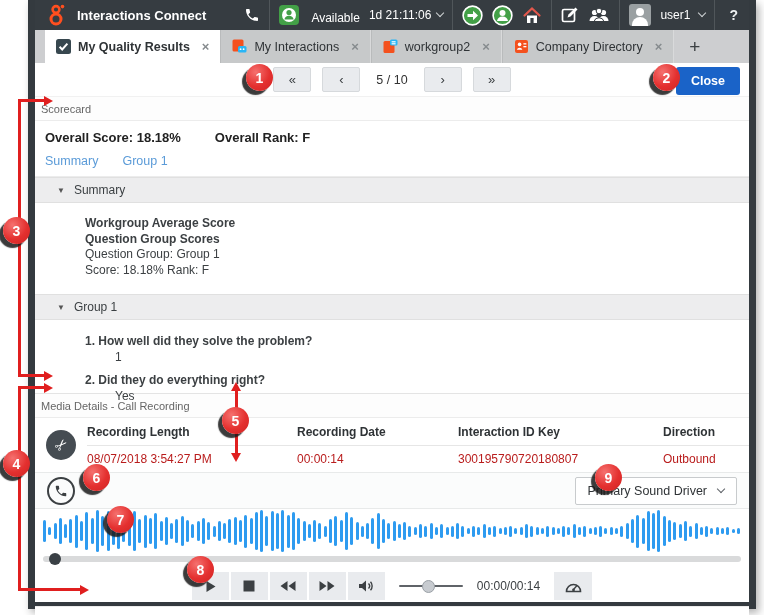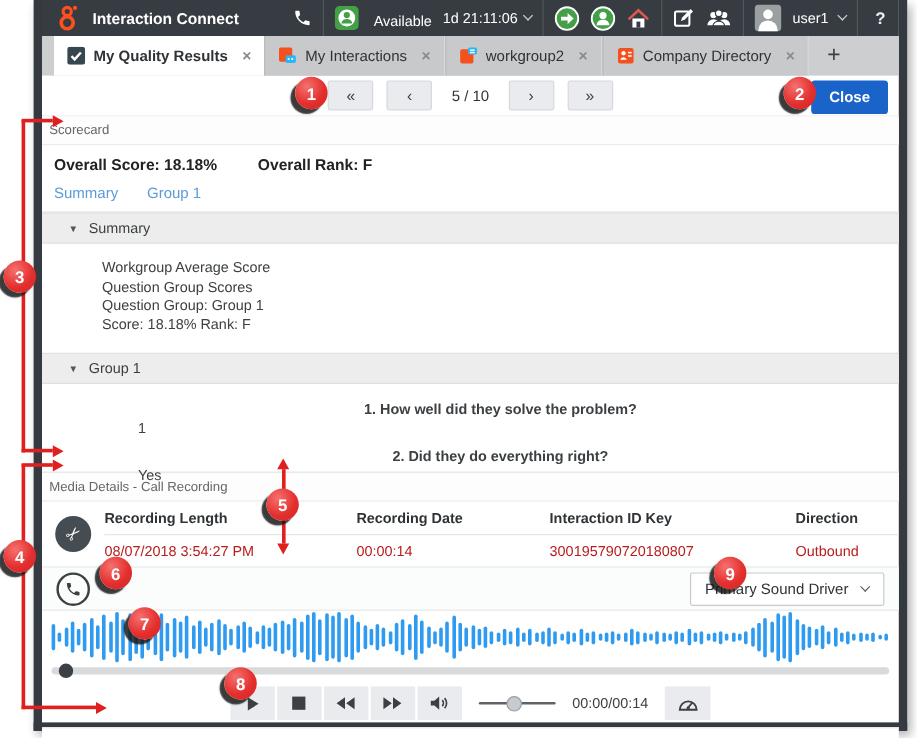--- a/index.html
+++ b/index.html
@@ -51,23 +51,23 @@
 
   
   .sec-label { font-size: 11px; color: #666; padding: 6px 0 5px 6px; background: #fdfdfd; border-bottom: 1px solid #ececec; }
   .score-row { display: flex; gap: 34px; padding: 9px 0 2px 10px; font-size: 13px; font-weight: bold; color: #222; }
   .links-row { display: flex; gap: 24px; padding: 7px 0 8px 10px; font-size: 12.5px; border-bottom: 1px solid #ececec; }
   .links-row a { color: #5b9bd8; text-decoration: none; }
   .acc-header { display: flex; align-items: center; gap: 9px; background: #ededee; border-top: 1px solid #e0e0e0;
                 border-bottom: 1px solid #e0e0e0; padding: 6px 0 6px 22px; font-size: 12px; color: #3a3f42; height: 26px; }
   .acc-caret { font-size: 8px; color: #555; }
   .summary-body { padding: 13px 0 0 50px; font-size: 12px; color: #3c4043; line-height: 15.5px; height: 91px; }
-  .sum-bold { font-weight: normal; }
+  .sum-bold { font-weight: bold; }
   .group-body { padding: 14px 0 0 50px; font-size: 12px; color: #3c4043; height: 73px; }
-  .q { font-weight: bold; text-align: center; }
+  .q { font-weight: bold; }
   .ans { padding: 2px 0 9px 30px; }
 
   
   .media-label { border-top: 1px solid #e4e4e4; }
   .media-table { display: flex; align-items: center; padding: 2px 0; height: 54px; }
   .rec-iconcell { width: 52px; display: flex; justify-content: center; flex: 0 0 auto; }
   .rec-circle { width: 30px; height: 30px; border-radius: 50%; background: #454c52; color: #fff;
                 display: flex; align-items: center; justify-content: center; font-size: 15px; }
   .rec-circle span { transform: rotate(-45deg); display: inline-block; }
   .media-cols { flex: 1; }
@@ -120,21 +120,21 @@
   <div class="window">
 
     <header class="topbar">
       <span class="tb-ic">
         <svg width="20" height="22" viewBox="0 0 20 22">
             <circle cx="9" cy="15" r="5" fill="none" stroke="#ff4f1f" stroke-width="3"></circle>
             <circle cx="9" cy="5.5" r="3.4" fill="none" stroke="#ff4f1f" stroke-width="2.6"></circle>
             <circle cx="15.5" cy="2.6" r="1.8" fill="#ff4f1f"></circle>
           </svg>
       </span>
-      <span class="app-title">Interaction Connect</span>
+      <span class="app-title">Interactions Connect</span>
 
       <div class="topbar-right">
         <span class="tb-ic">
           <svg width="16" height="16" viewBox="0 0 24 24" fill="#fff">
               <path d="M6.6 10.8c1.5 3 3.6 5.1 6.6 6.6l2.2-2.2c.3-.3.7-.4 1-.2 1.1.4 2.3.6 3.6.6.6 0 1 .4 1 1V20c0 .6-.4 1-1 1C10.6 21 3 13.4 3 4c0-.6.4-1 1-1h3.5c.6 0 1 .4 1 1 0 1.2.2 2.4.6 3.6.1.3 0 .7-.2 1l-2.3 2.2z"></path>
             </svg>
         </span>
         <span class="vsep"></span>
 
         <span class="status-chip">

